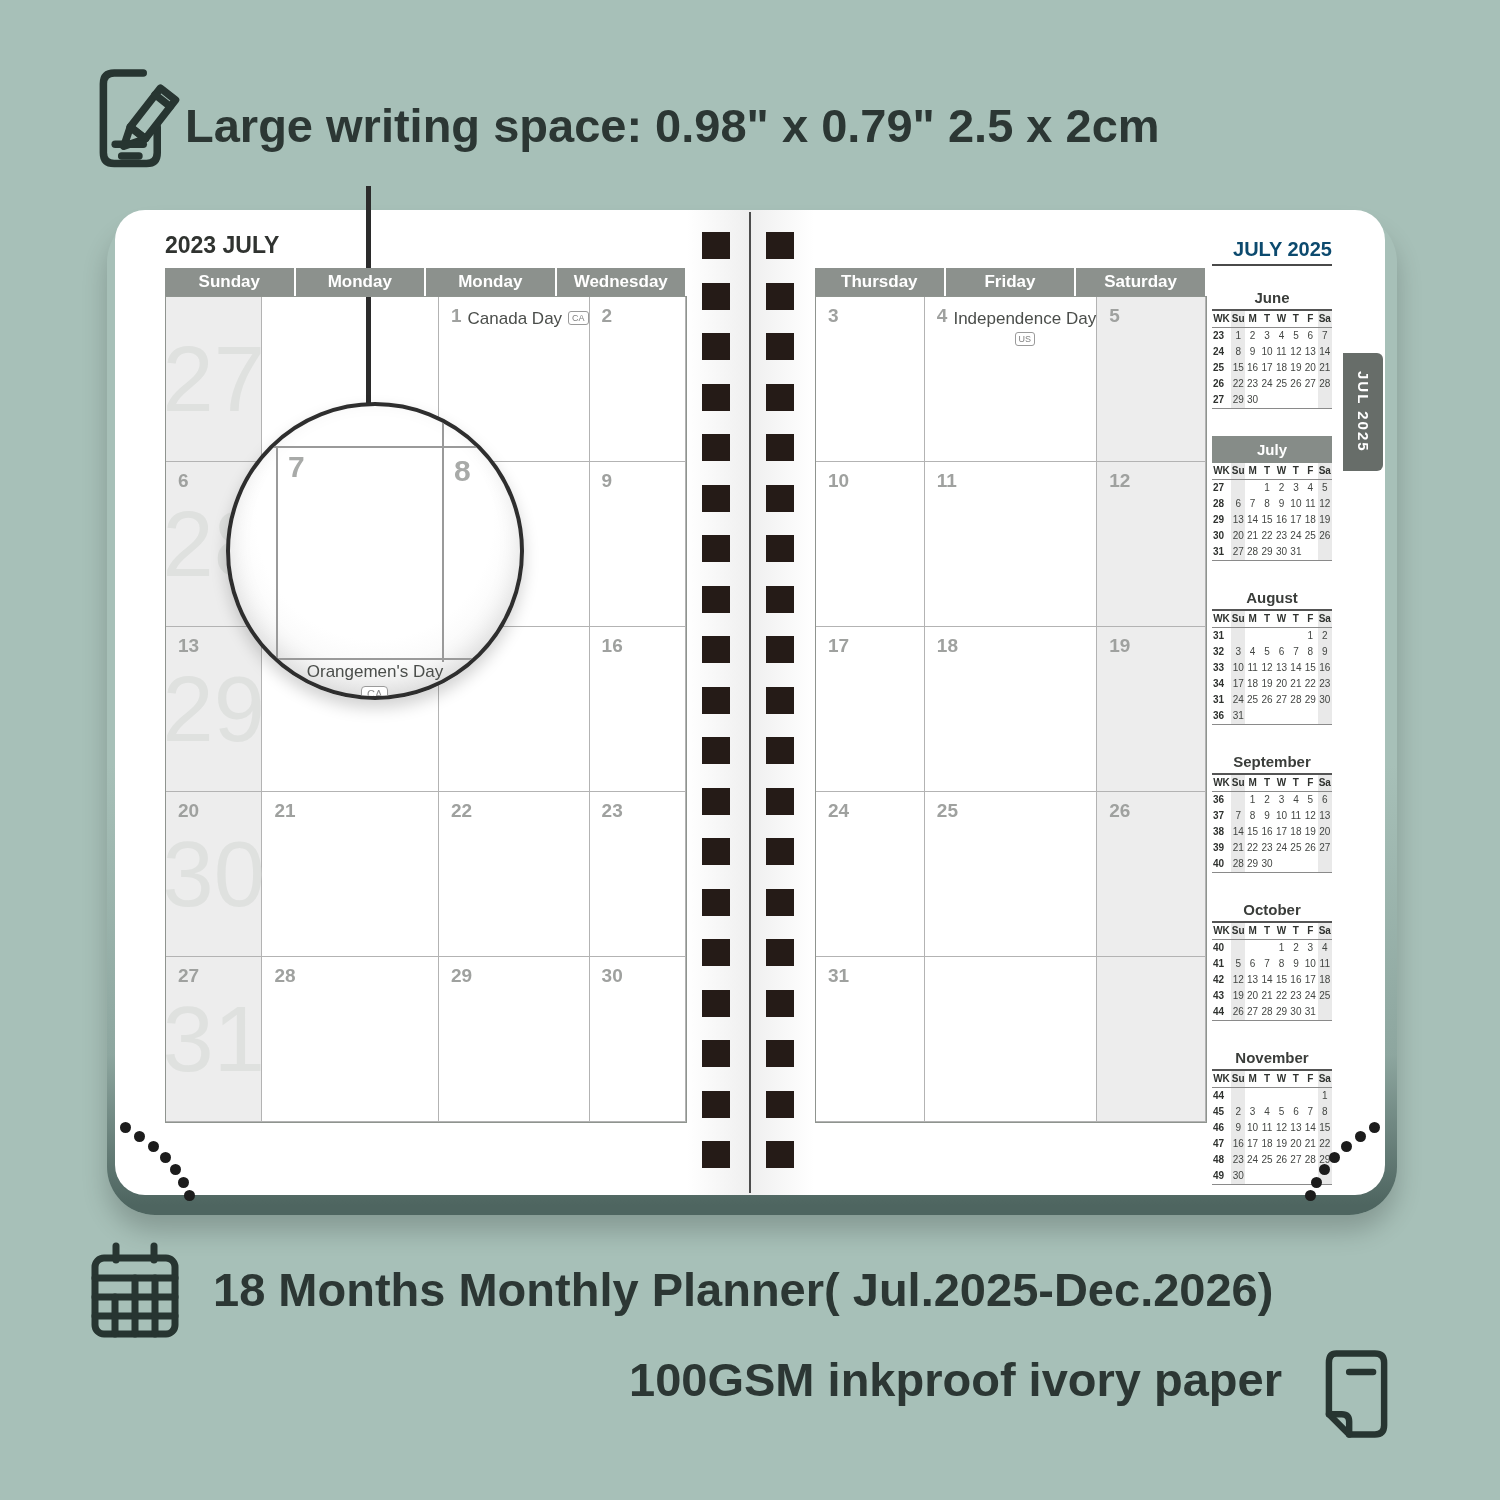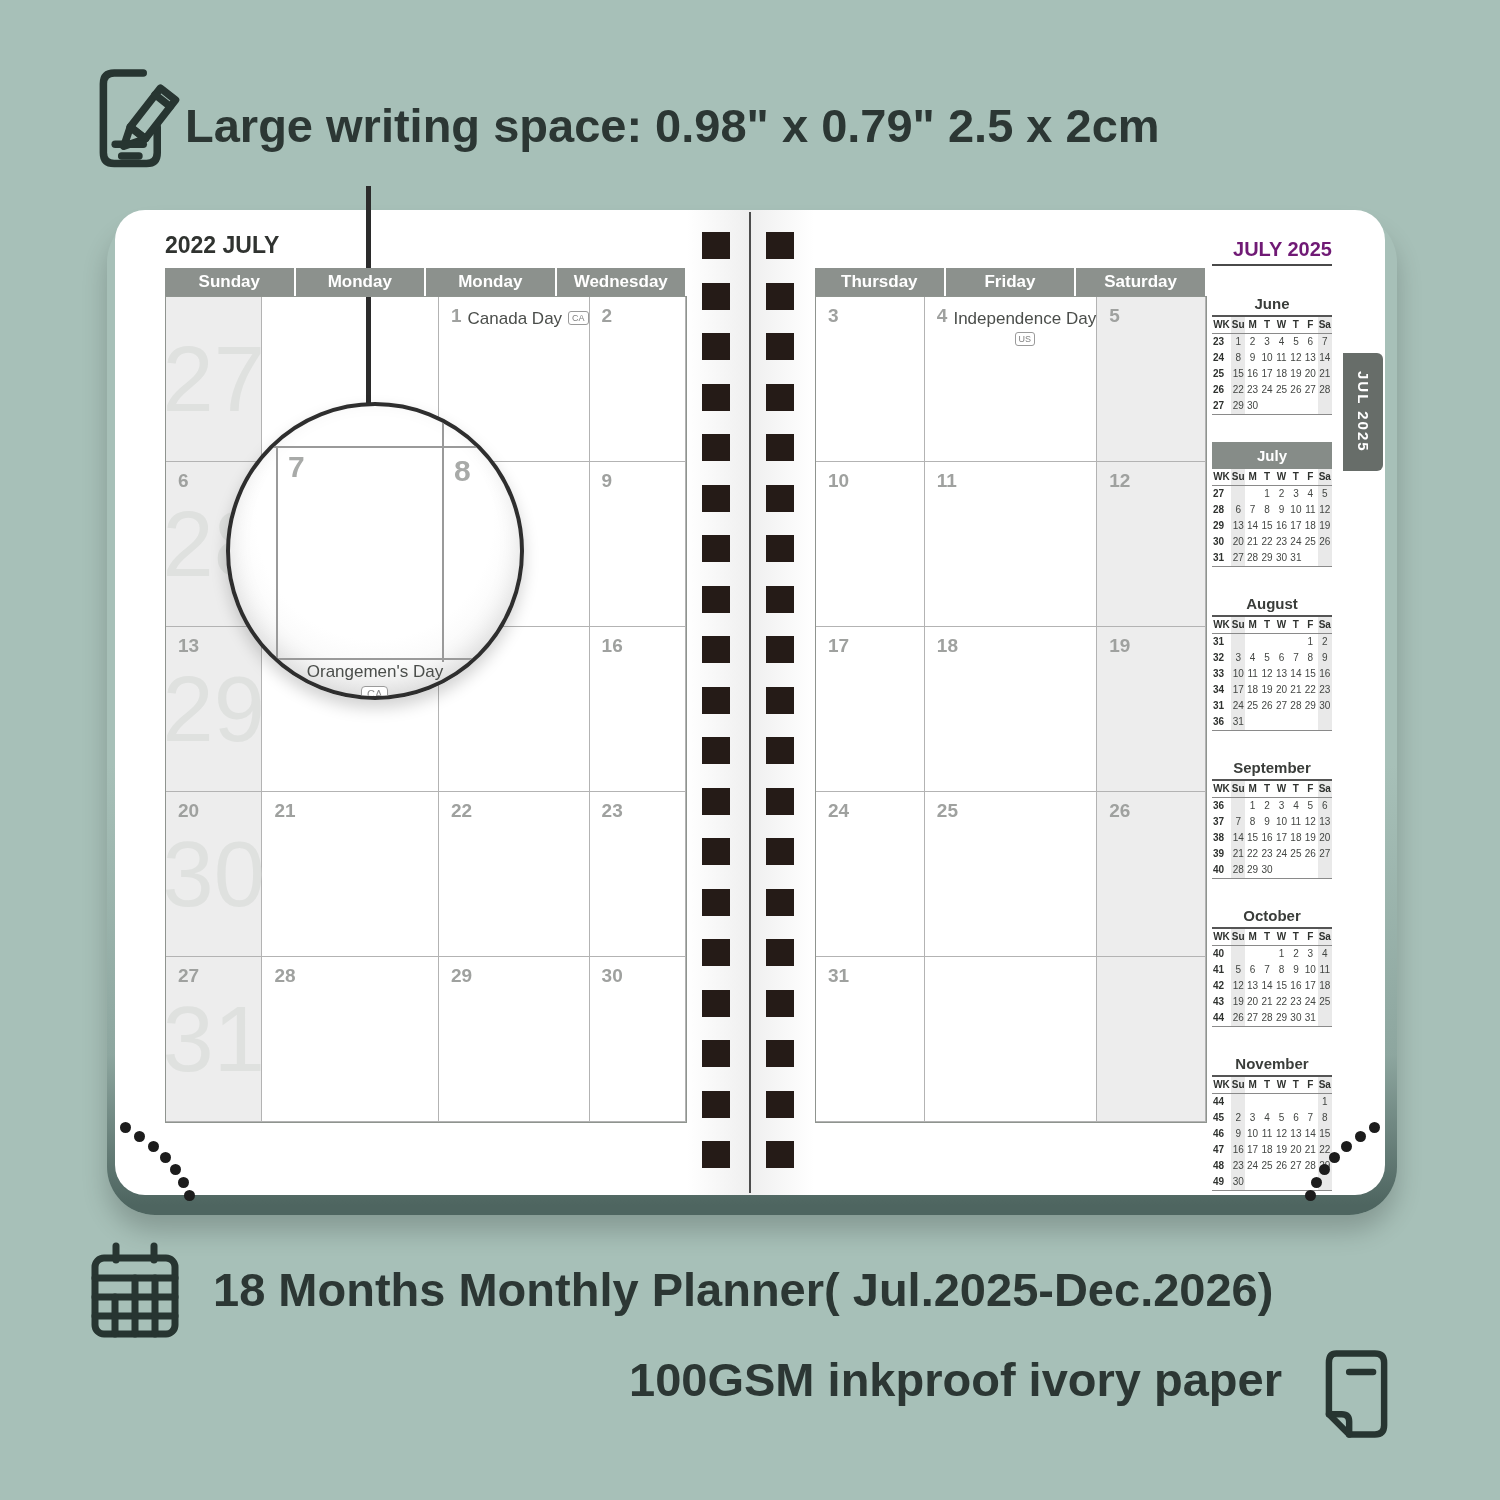--- a/index.html
+++ b/index.html
@@ -32,21 +32,21 @@
   .page{position:absolute;top:210px;width:635px;height:985px;background:#fff;}
   .page-left{left:115px;border-radius:30px 0 0 30px;background:linear-gradient(90deg,#ffffff 0%,#ffffff 90%,#efefef 100%);}
   .page-right{left:750px;border-radius:0 30px 30px 0;background:linear-gradient(270deg,#ffffff 0%,#ffffff 90%,#efefef 100%);}
   .spine-line{position:absolute;left:749px;top:212px;width:2px;height:981px;background:#4d4d4d;z-index:6;}
   .binding{position:absolute;top:232px;display:flex;flex-direction:column;gap:23.5px;z-index:7;}
   .binding.bl{left:702px;} .binding.br{left:766px;}
   .hole{width:28px;height:27px;background:#251b17;}
 
   
   .page-title-left{position:absolute;left:165px;top:232px;font-size:23px;font-weight:bold;color:#303330;z-index:5;}
-  .page-title-right{position:absolute;left:1212px;top:238px;width:120px;text-align:right;font-size:20px;font-weight:bold;color:#701a75;z-index:5;}
+  .page-title-right{position:absolute;left:1212px;top:238px;width:120px;text-align:right;font-size:20px;font-weight:bold;color:#0c4a6e;z-index:5;}
   .title-rule{position:absolute;left:1212px;top:264px;width:120px;height:2px;background:#4a4a4a;z-index:5;}
 
   
   .dayhead{position:absolute;top:268px;height:28px;display:grid;gap:2px;z-index:5;}
   #left-dayhead{left:165px;width:520px;grid-template-columns:repeat(4,1fr);}
   #right-dayhead{left:815px;width:390px;grid-template-columns:repeat(3,1fr);}
   .dh-cell{background:#8c918d;color:#fff;font-size:17px;font-weight:bold;display:flex;align-items:center;justify-content:center;}
 
   
   .grid{position:absolute;top:296px;display:grid;grid-auto-rows:165px;z-index:5;
@@ -60,21 +60,21 @@
   .cellrow{position:relative;display:flex;gap:6px;align-items:flex-start;}
   .date{font-size:19px;font-weight:bold;color:#9fa19f;line-height:22px;}
   .holiday{font-size:17px;color:#4b4e4b;padding-top:4px;white-space:nowrap;}
   .badge{font-size:9px;border:1px solid #9a9a9a;border-radius:3px;padding:0 3px;color:#808080;background:#fff;line-height:12px;}
   .badge.inline{margin-top:6px;}
   .stack{display:flex;flex-direction:column;align-items:center;gap:3px;}
 
   
   .minis{position:absolute;left:1212px;top:274px;width:120px;z-index:5;}
   .mini{margin-top:27px;}
-  .mini:first-child{margin-top:20px;}
+  .mini:first-child{margin-top:14px;}
   .mini-title{font-weight:bold;font-size:15px;text-align:center;color:#3a3d3a;padding:1px 0 3px;}
   .mini-title.plain{border-bottom:2px solid #555;}
   .mini-title.hl{background:#868c88;color:#fff;padding:5px 0;}
   .mini-table{display:grid;grid-template-columns:19px repeat(7,1fr);border-bottom:1px solid #8a8a8a;}
   .mc{height:16px;line-height:16px;font-size:10px;text-align:center;color:#434643;}
   .mc.hd{font-weight:bold;color:#2f322f;border-bottom:1px solid #8a8a8a;}
   .mc.wk{font-weight:bold;color:#2f322f;text-align:left;padding-left:1px;}
   .mc.we{background:#e9e9e9;}
 
   
@@ -140,21 +140,21 @@
       <div class="hole"></div>
       <div class="hole"></div>
       <div class="hole"></div>
       <div class="hole"></div>
       <div class="hole"></div>
       <div class="hole"></div>
       <div class="hole"></div>
       <div class="hole"></div>
     </div>
 
-  <div class="page-title-left">2022 JULY</div>
+  <div class="page-title-left">2023 JULY</div>
   <div class="dayhead" id="left-dayhead">
       <div class="dh-cell">Sunday</div>
       <div class="dh-cell">Monday</div>
       <div class="dh-cell">Monday</div>
       <div class="dh-cell">Wednesday</div>
     </div>
   <div class="grid" id="left-grid">
       <div class="cell shaded">
         <div class="ghost">27</div>
       </div>

